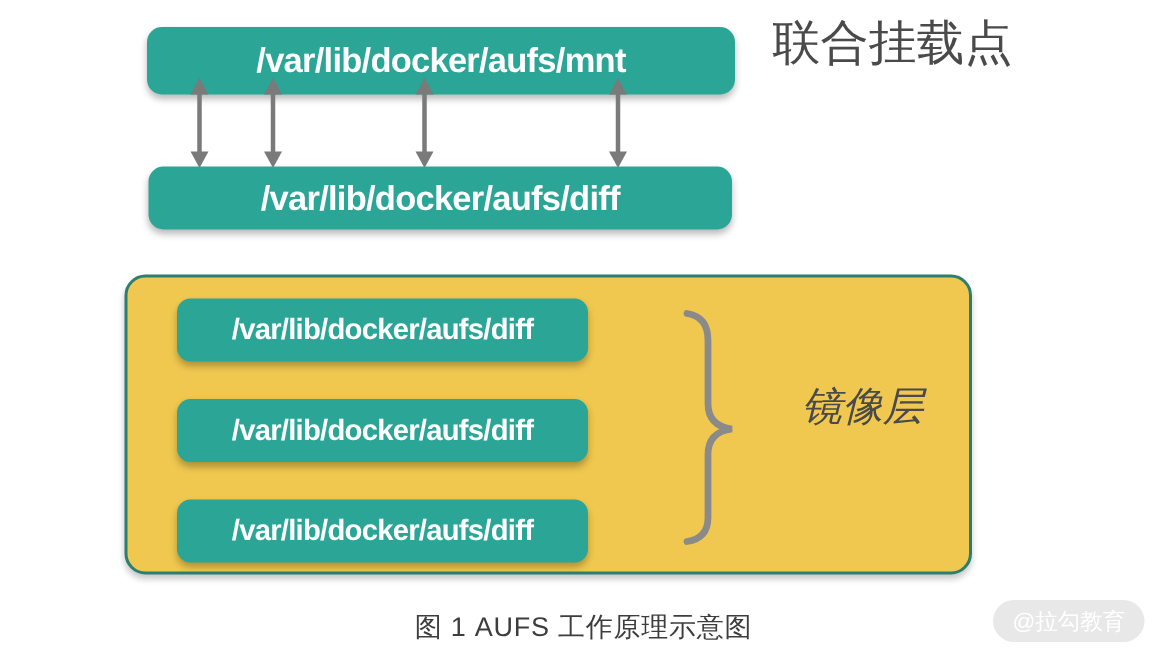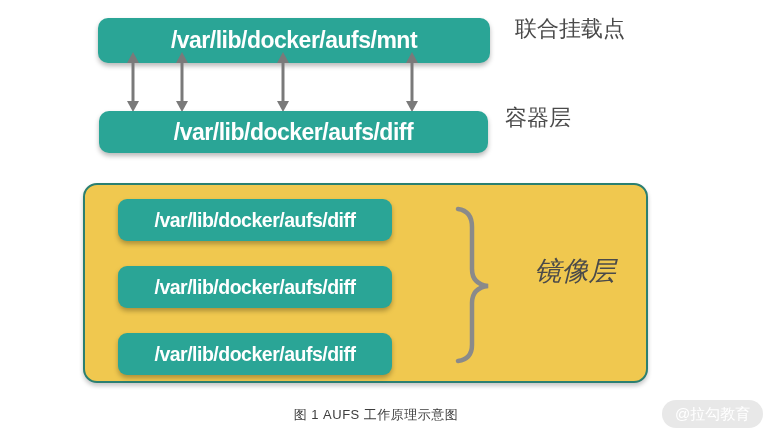--- a/index.html
+++ b/index.html
@@ -35,21 +35,21 @@
     background: var(--yellow, #f0c84f);
     border: 2px solid var(--yellow-border, #2b7f71);
     border-radius: 14px;
     box-sizing: border-box;
     box-shadow: 0 3px 4px rgba(0,0,0,0.22);
   }
 
   
   .side-label {
     color: var(--label-gray, #4a4a4a);
-    font-size: 22px;
+    font-size: 32px;
     font-weight: 500;
     line-height: 29px;
     white-space: nowrap;
   }
   .label-mount     { left: 515px; top: 14px; }
   .label-container { left: 505px; top: 103px; }
   .label-image {
     left: 500px; top: 256px; width: 150px;
     text-align: center;
     font-size: 27px;
@@ -57,24 +57,24 @@
     font-style: italic;
   }
 
   
   .arrow-shaft { stroke: var(--arrow-gray, #7a7a7a); stroke-width: 3; }
   .arrow-head  { fill: var(--arrow-gray, #7a7a7a); }
   .brace-path  { stroke: var(--brace-gray, #8a8a8a); stroke-width: 4.5; fill: none; stroke-linecap: round; }
 
   
   .caption {
-    left: 0; top: 406px; width: 752px;
+    left: 13px; top: 406px; width: 752px;
     text-align: center;
     color: var(--caption-gray, #3d3d3d);
-    font-size: 13px;
+    font-size: 18px;
     letter-spacing: 0.5px;
   }
 
   
   .watermark {
     left: 662px; top: 400px;
     height: 28px;
     padding: 0 13px;
     background: var(--watermark-bg, #e8e8e8);
     border-radius: 14px;
@@ -112,21 +112,20 @@
     <line class="arrow-shaft" x1="412" y1="11" x2="412" y2="53"></line>
     <polygon class="arrow-head" points="406,13 418,13 412,2"></polygon>
     <polygon class="arrow-head" points="406,51 418,51 412,62"></polygon>
   </g>
 </svg>
 
 <div class="abs teal-box box-cdiff">
   <span>/var/lib/docker/aufs/diff</span>
 </div>
 <div class="abs side-label label-container">
-  <div>容器层</div>
 </div>
 
 <div class="abs yellow-box"></div>
 
 <div class="abs teal-box inner-box inner-1">
   <span>/var/lib/docker/aufs/diff</span>
 </div>
 <div class="abs teal-box inner-box inner-2">
   <span>/var/lib/docker/aufs/diff</span>
 </div>

